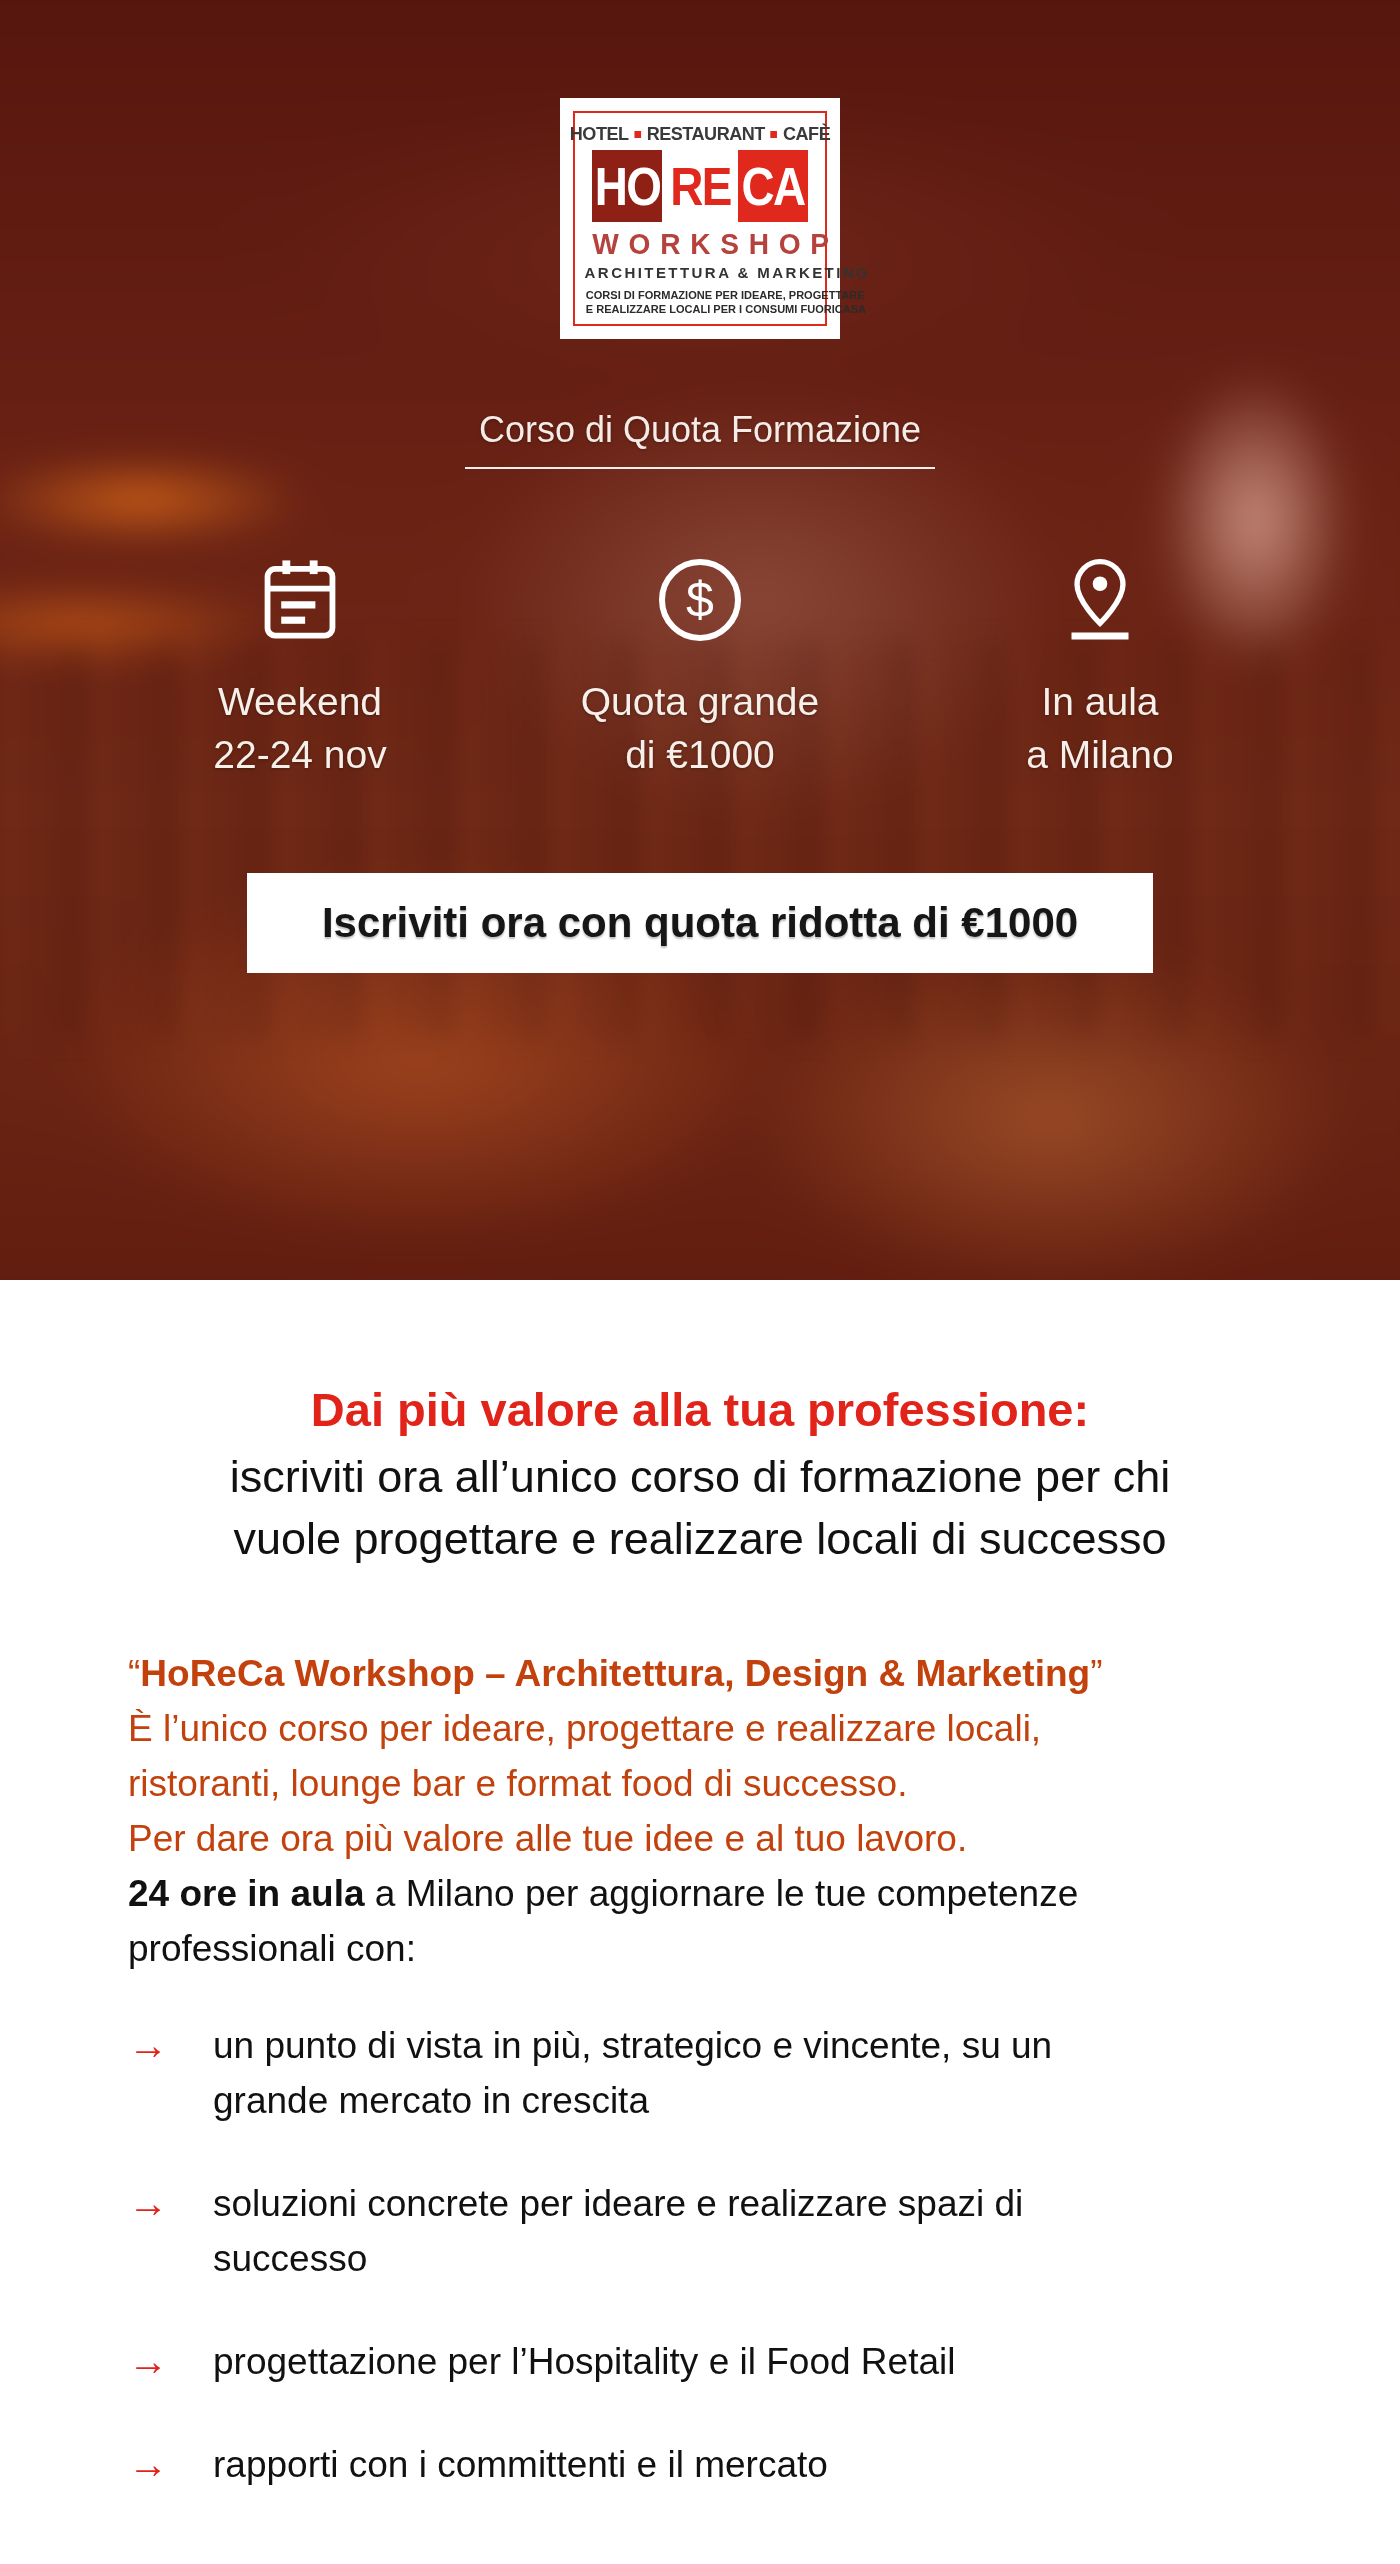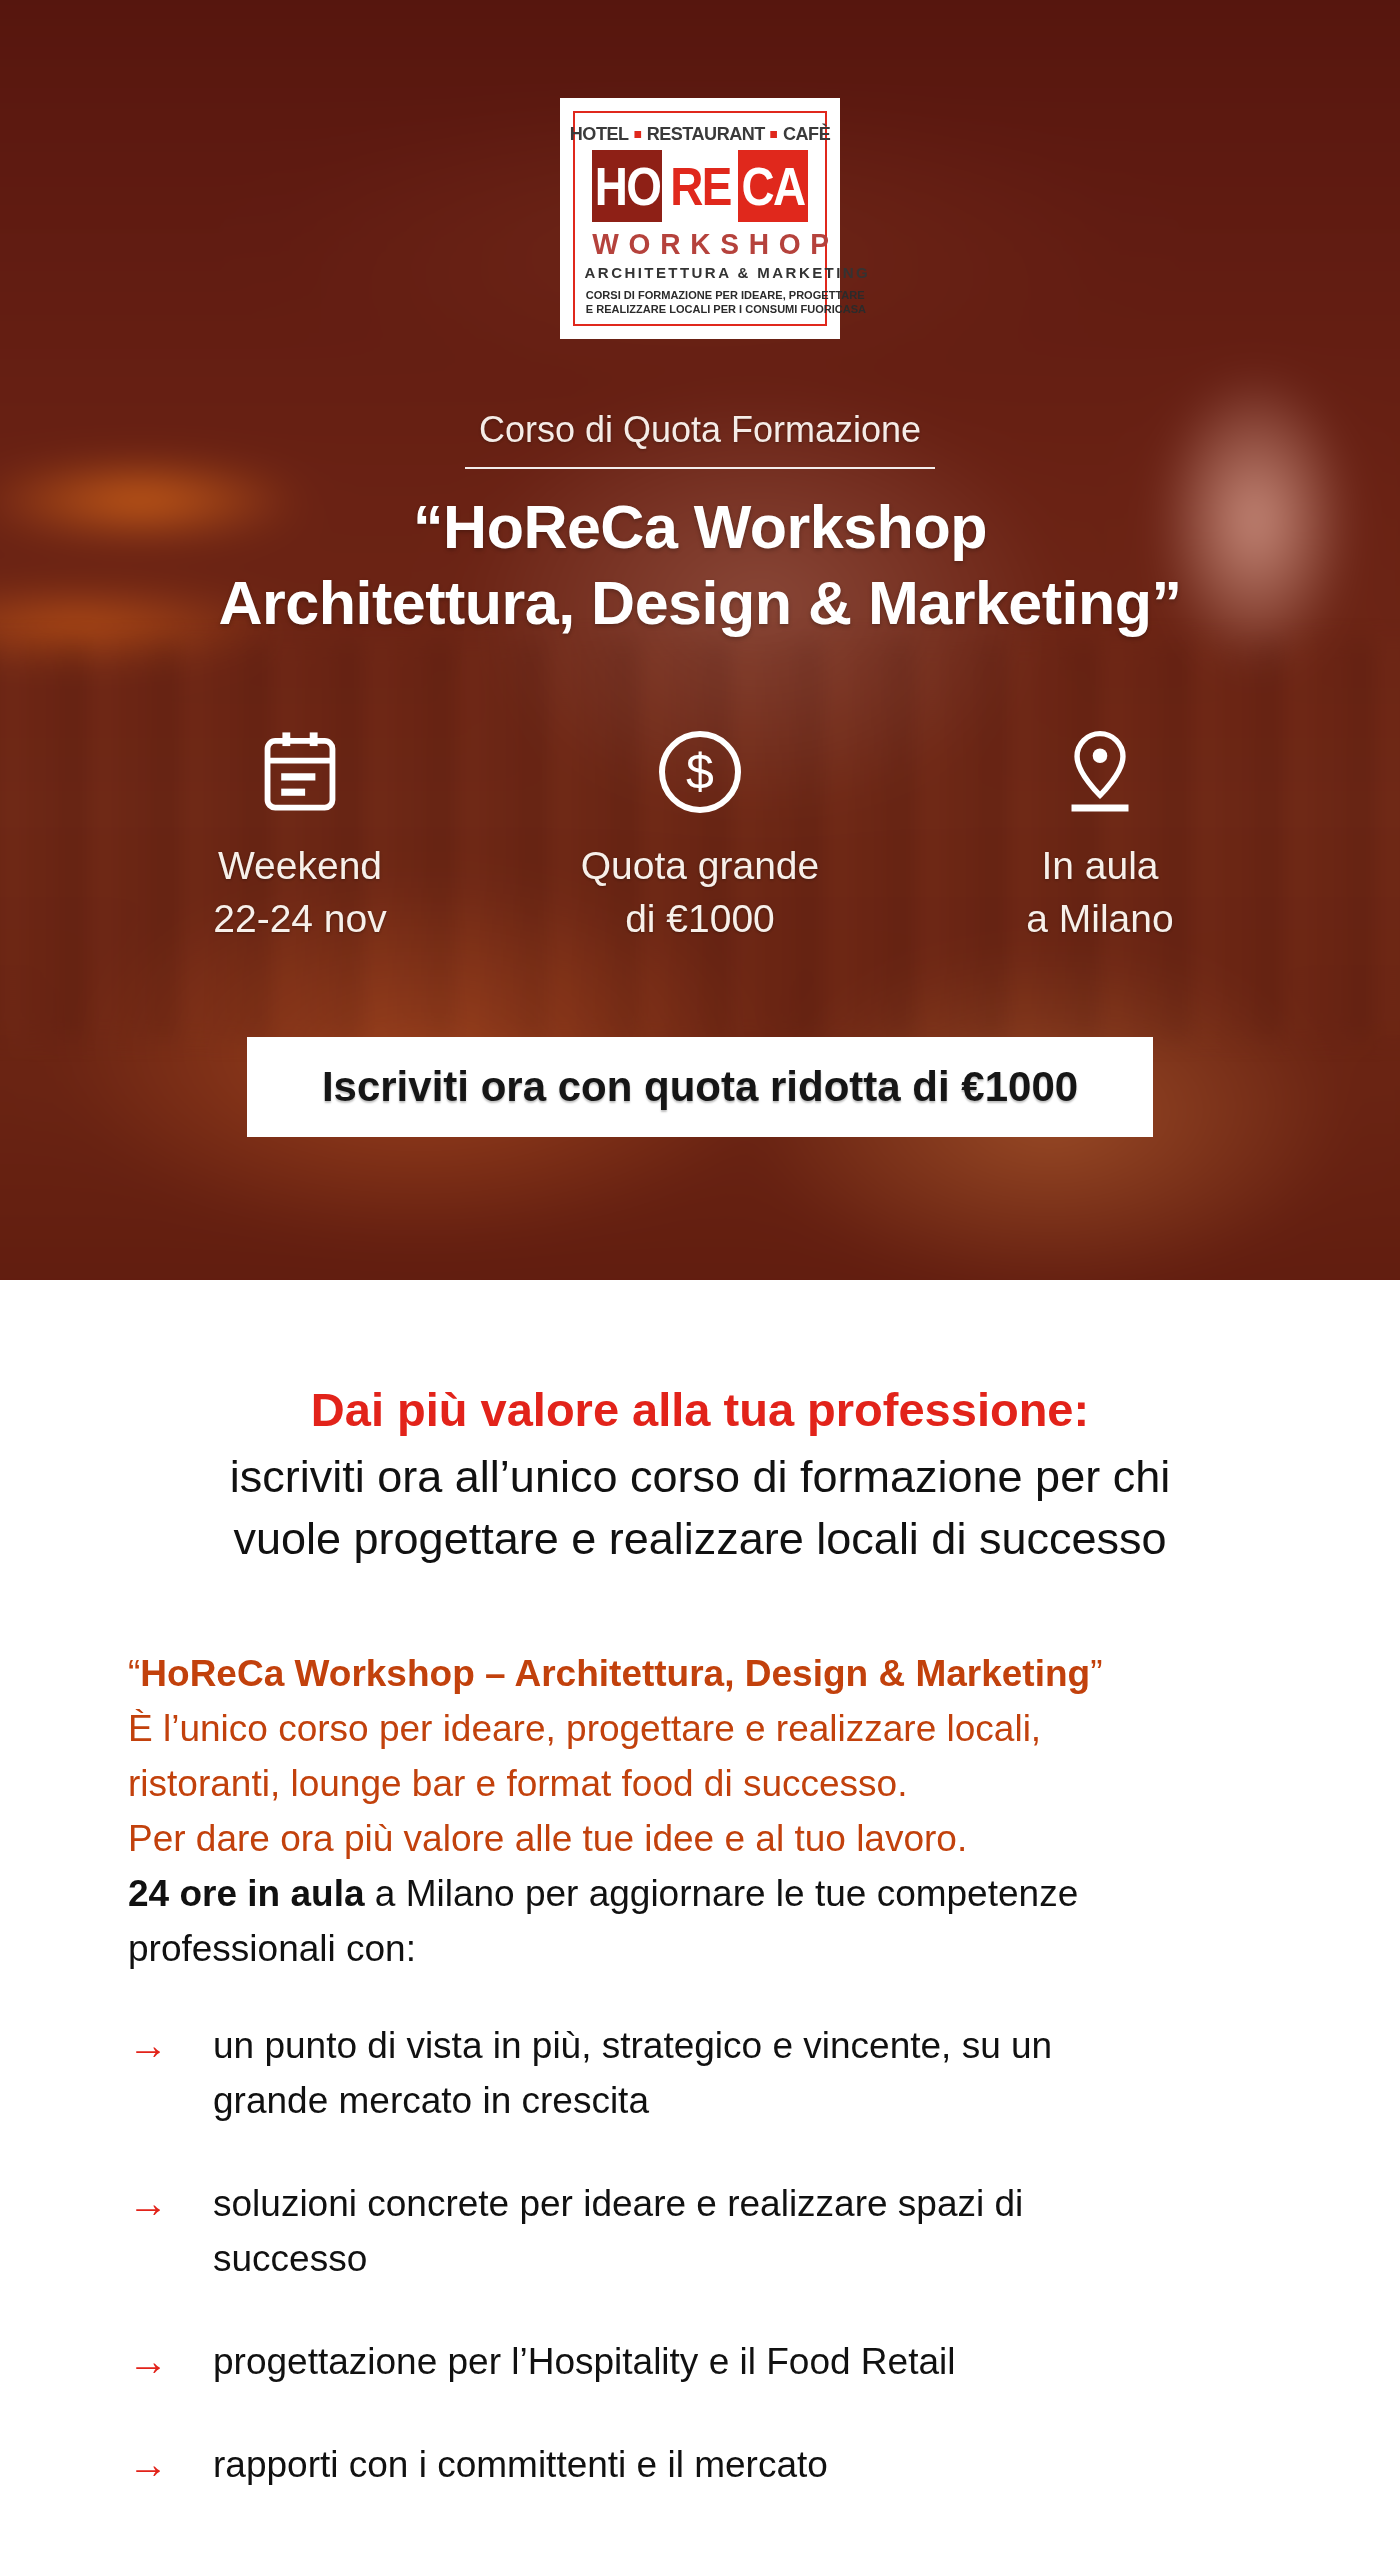--- a/index.html
+++ b/index.html
@@ -102,21 +102,21 @@
   }
   .feature { flex:1; display:flex; flex-direction:column; align-items:center; }
   .ficon { height:86px; display:flex; align-items:flex-end; }
   .ficon svg { display:block; }
   .money-circle {
     width:82px; height:82px; border:6px solid #ffffff; border-radius:50%;
     display:flex; align-items:center; justify-content:center;
     color:#ffffff; font-size:50px; font-weight:400;
   }
   .flabel {
-    margin-top:26px;
+    margin-top:34px;
     color:#f7f0ea; font-size:39px; line-height:53px;
     text-shadow:0 1px 3px rgba(0,0,0,0.3);
   }
 
   
   .cta {
     display:flex; align-items:center; justify-content:center;
     width:906px; height:100px;
     margin:92px auto 0;
     background:#ffffff;
@@ -183,24 +183,20 @@
           <div>CORSI DI FORMAZIONE PER IDEARE, PROGETTARE</div>
           <div>E REALIZZARE LOCALI PER I CONSUMI FUORICASA</div>
         </div>
       </div>
     </div>
 
     <div class="kicker-wrap">
       <span class="kicker">Corso di Quota Formazione</span>
     </div>
 
-    <h1 class="title">
-      <span>“HoReCa Workshop</span><br>
-      <span>Architettura, Design &amp; Marketing”</span>
-    </h1>
 
     <div class="features">
       <div class="feature">
         <div class="ficon">
           <svg width="82" height="86" viewBox="0 0 48 50" fill="none" stroke="#ffffff" stroke-width="3.4">
             <line x1="16" y1="3" x2="16" y2="11" stroke-width="4.6"></line>
             <line x1="32" y1="3" x2="32" y2="11" stroke-width="4.6"></line>
             <rect x="5" y="8" width="38" height="39" rx="4.5"></rect>
             <line x1="5" y1="19.5" x2="43" y2="19.5"></line>
             <line x1="13" y1="29" x2="33" y2="29" stroke-width="4.2"></line>

